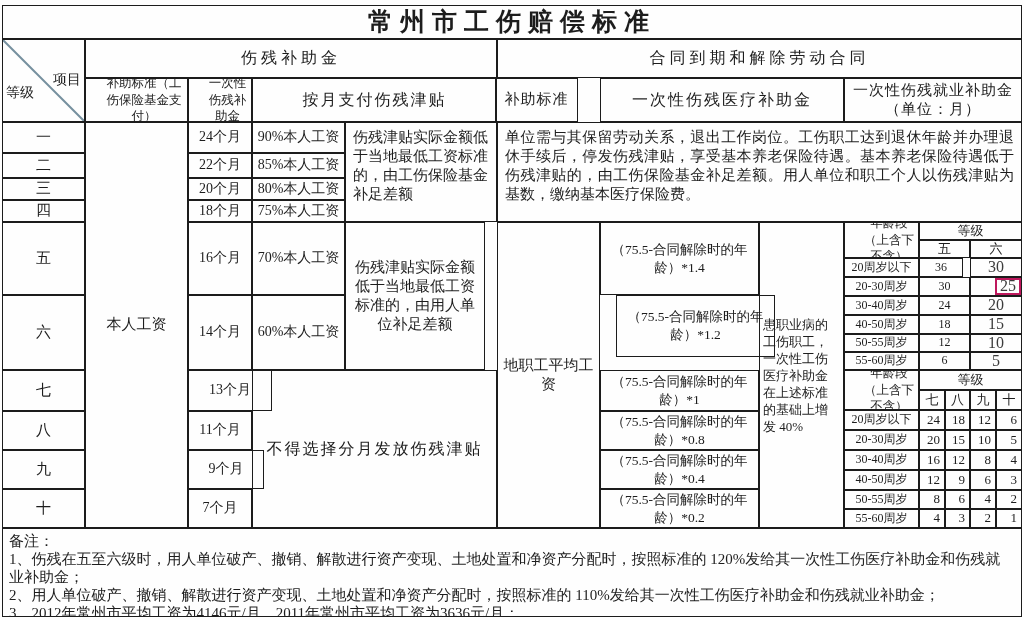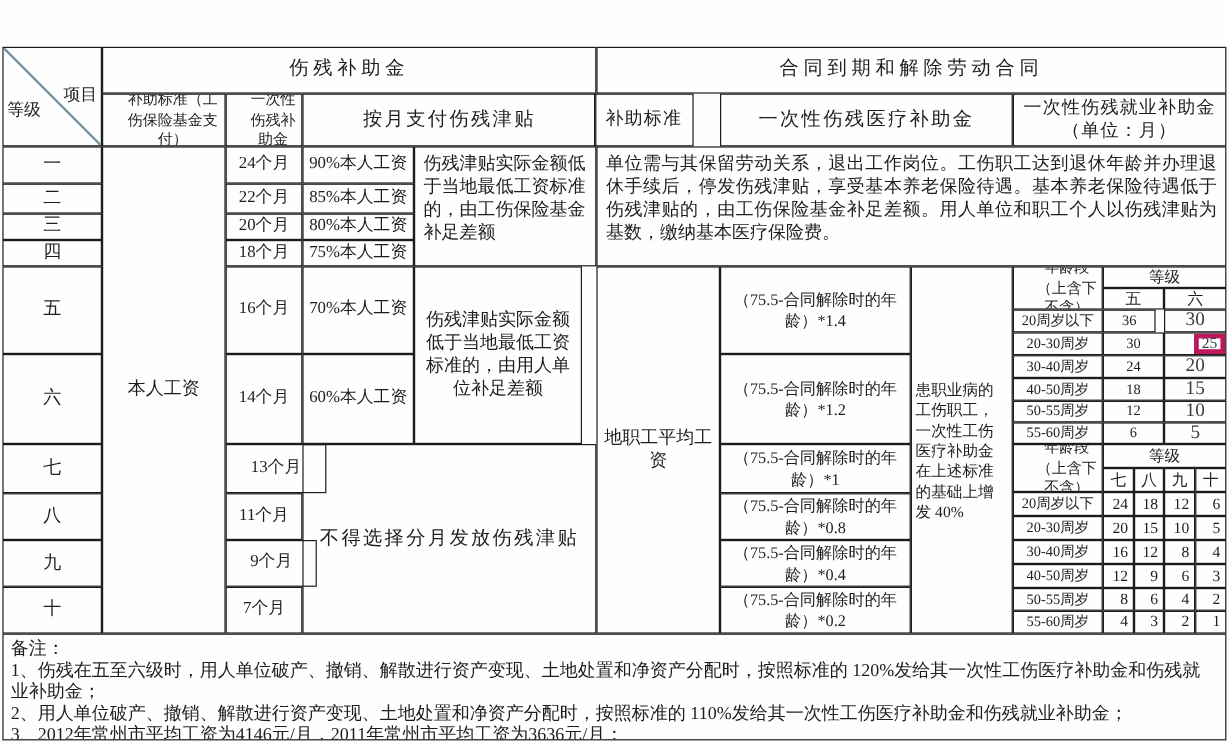--- a/index.html
+++ b/index.html
@@ -24,35 +24,36 @@
   .f135{font-size:13.5px;}
   .f12{font-size:12px;}
   .left{justify-content:flex-start;text-align:left;}
   .topal{align-items:flex-start;}
   .padbig{padding:5px 7px;line-height:19px;}
   .just{text-align:justify;}
   .num-lg{font-size:16px;color:#3c3c3c;}
   .rt{justify-content:flex-end;padding-right:4px;}
   .corner-lbl{position:absolute;font-size:14px;color:#1d1d1d;}
   .box25{
-    box-sizing:border-box;border:4px solid #be185d;width:52%;height:104%;
+    box-sizing:border-box;border:2px solid #be185d;width:52%;height:104%;
     display:flex;align-items:center;justify-content:center;margin-left:auto;
-    font-size:13px;color:#3c3c3c;
+    font-size:16px;color:#3c3c3c;
   }
   .notes{
     flex-direction:column;align-items:flex-start;justify-content:flex-start;
     text-align:left;font-size:15px;line-height:18px;padding:3px 6px;
   }
   .notes div{width:100%;}
 </style>
 </head>
 <body>
 
 <div class="stage">
 
+  <div class="c title" style="left:2px;top:5px;width:1020px;height:34px">常州市工伤赔偿标准</div>
 
   <div class="c" style="left:2px;top:39px;width:83px;height:83px">
     <svg width="81" height="81" style="position:absolute;left:0;top:0">
       <line x1="0" y1="0" x2="81" y2="81" stroke="#76909f" stroke-width="2"></line>
     </svg>
     <span class="corner-lbl" style="left:3px;top:44px">等级</span>
     <span class="corner-lbl" style="right:3px;top:31px">项目</span>
   </div>
 
   <div class="c gh" style="left:85px;top:39px;width:412px;height:39px">伤残补助金</div>
@@ -98,21 +99,21 @@
 
   <div class="c f15 left topal padbig" style="left:345px;top:122px;width:152px;height:100px">伤残津贴实际金额低于当地最低工资标准的，由工伤保险基金补足差额</div>
   <div class="c f15 padbig" style="left:345px;top:222px;width:140px;height:148px">伤残津贴实际金额低于当地最低工资标准的，由用人单位补足差额</div>
   <div class="c sh16" style="left:252px;top:370px;width:245px;height:158px">不得选择分月发放伤残津贴</div>
 
   <div class="c f15 left topal padbig just" style="left:497px;top:122px;width:525px;height:100px">单位需与其保留劳动关系，退出工作岗位。工伤职工达到退休年龄并办理退休手续后，停发伤残津贴，享受基本养老保险待遇。基本养老保险待遇低于伤残津贴的，由工伤保险基金补足差额。用人单位和职工个人以伤残津贴为基数，缴纳基本医疗保险费。</div>
 
   <div class="c f15" style="left:497px;top:222px;width:103px;height:306px">地职工平均工资</div>
 
   <div class="c f135" style="left:600px;top:222px;width:159px;height:73px">（75.5-合同解除时的年龄）*1.4</div>
-  <div class="c f135" style="left:600px;top:295px;width:159px;height:75px">（75.5-合同解除时的年龄）*1.2</div>
+  <div class="c f135" style="left:616px;top:295px;width:159px;height:62px">（75.5-合同解除时的年龄）*1.2</div>
   <div class="c f135" style="left:600px;top:370px;width:159px;height:41px">（75.5-合同解除时的年龄）*1</div>
   <div class="c f135" style="left:600px;top:411px;width:159px;height:39px">（75.5-合同解除时的年龄）*0.8</div>
   <div class="c f135" style="left:600px;top:450px;width:159px;height:39px">（75.5-合同解除时的年龄）*0.4</div>
   <div class="c f135" style="left:600px;top:489px;width:159px;height:39px">（75.5-合同解除时的年龄）*0.2</div>
 
   <div class="c f13 left" style="left:759px;top:222px;width:85px;height:306px;line-height:17px;padding:2px 3px">患职业病的工伤职工，一次性工伤医疗补助金在上述标准的基础上增发 40%</div>
 
   <div class="c sh-sm" style="left:844px;top:222px;width:75px;height:36px">年龄段（上含下不含）</div>
   <div class="c f13" style="left:919px;top:222px;width:103px;height:18px">等级</div>
   <div class="c f13" style="left:919px;top:240px;width:51px;height:18px">五</div>

